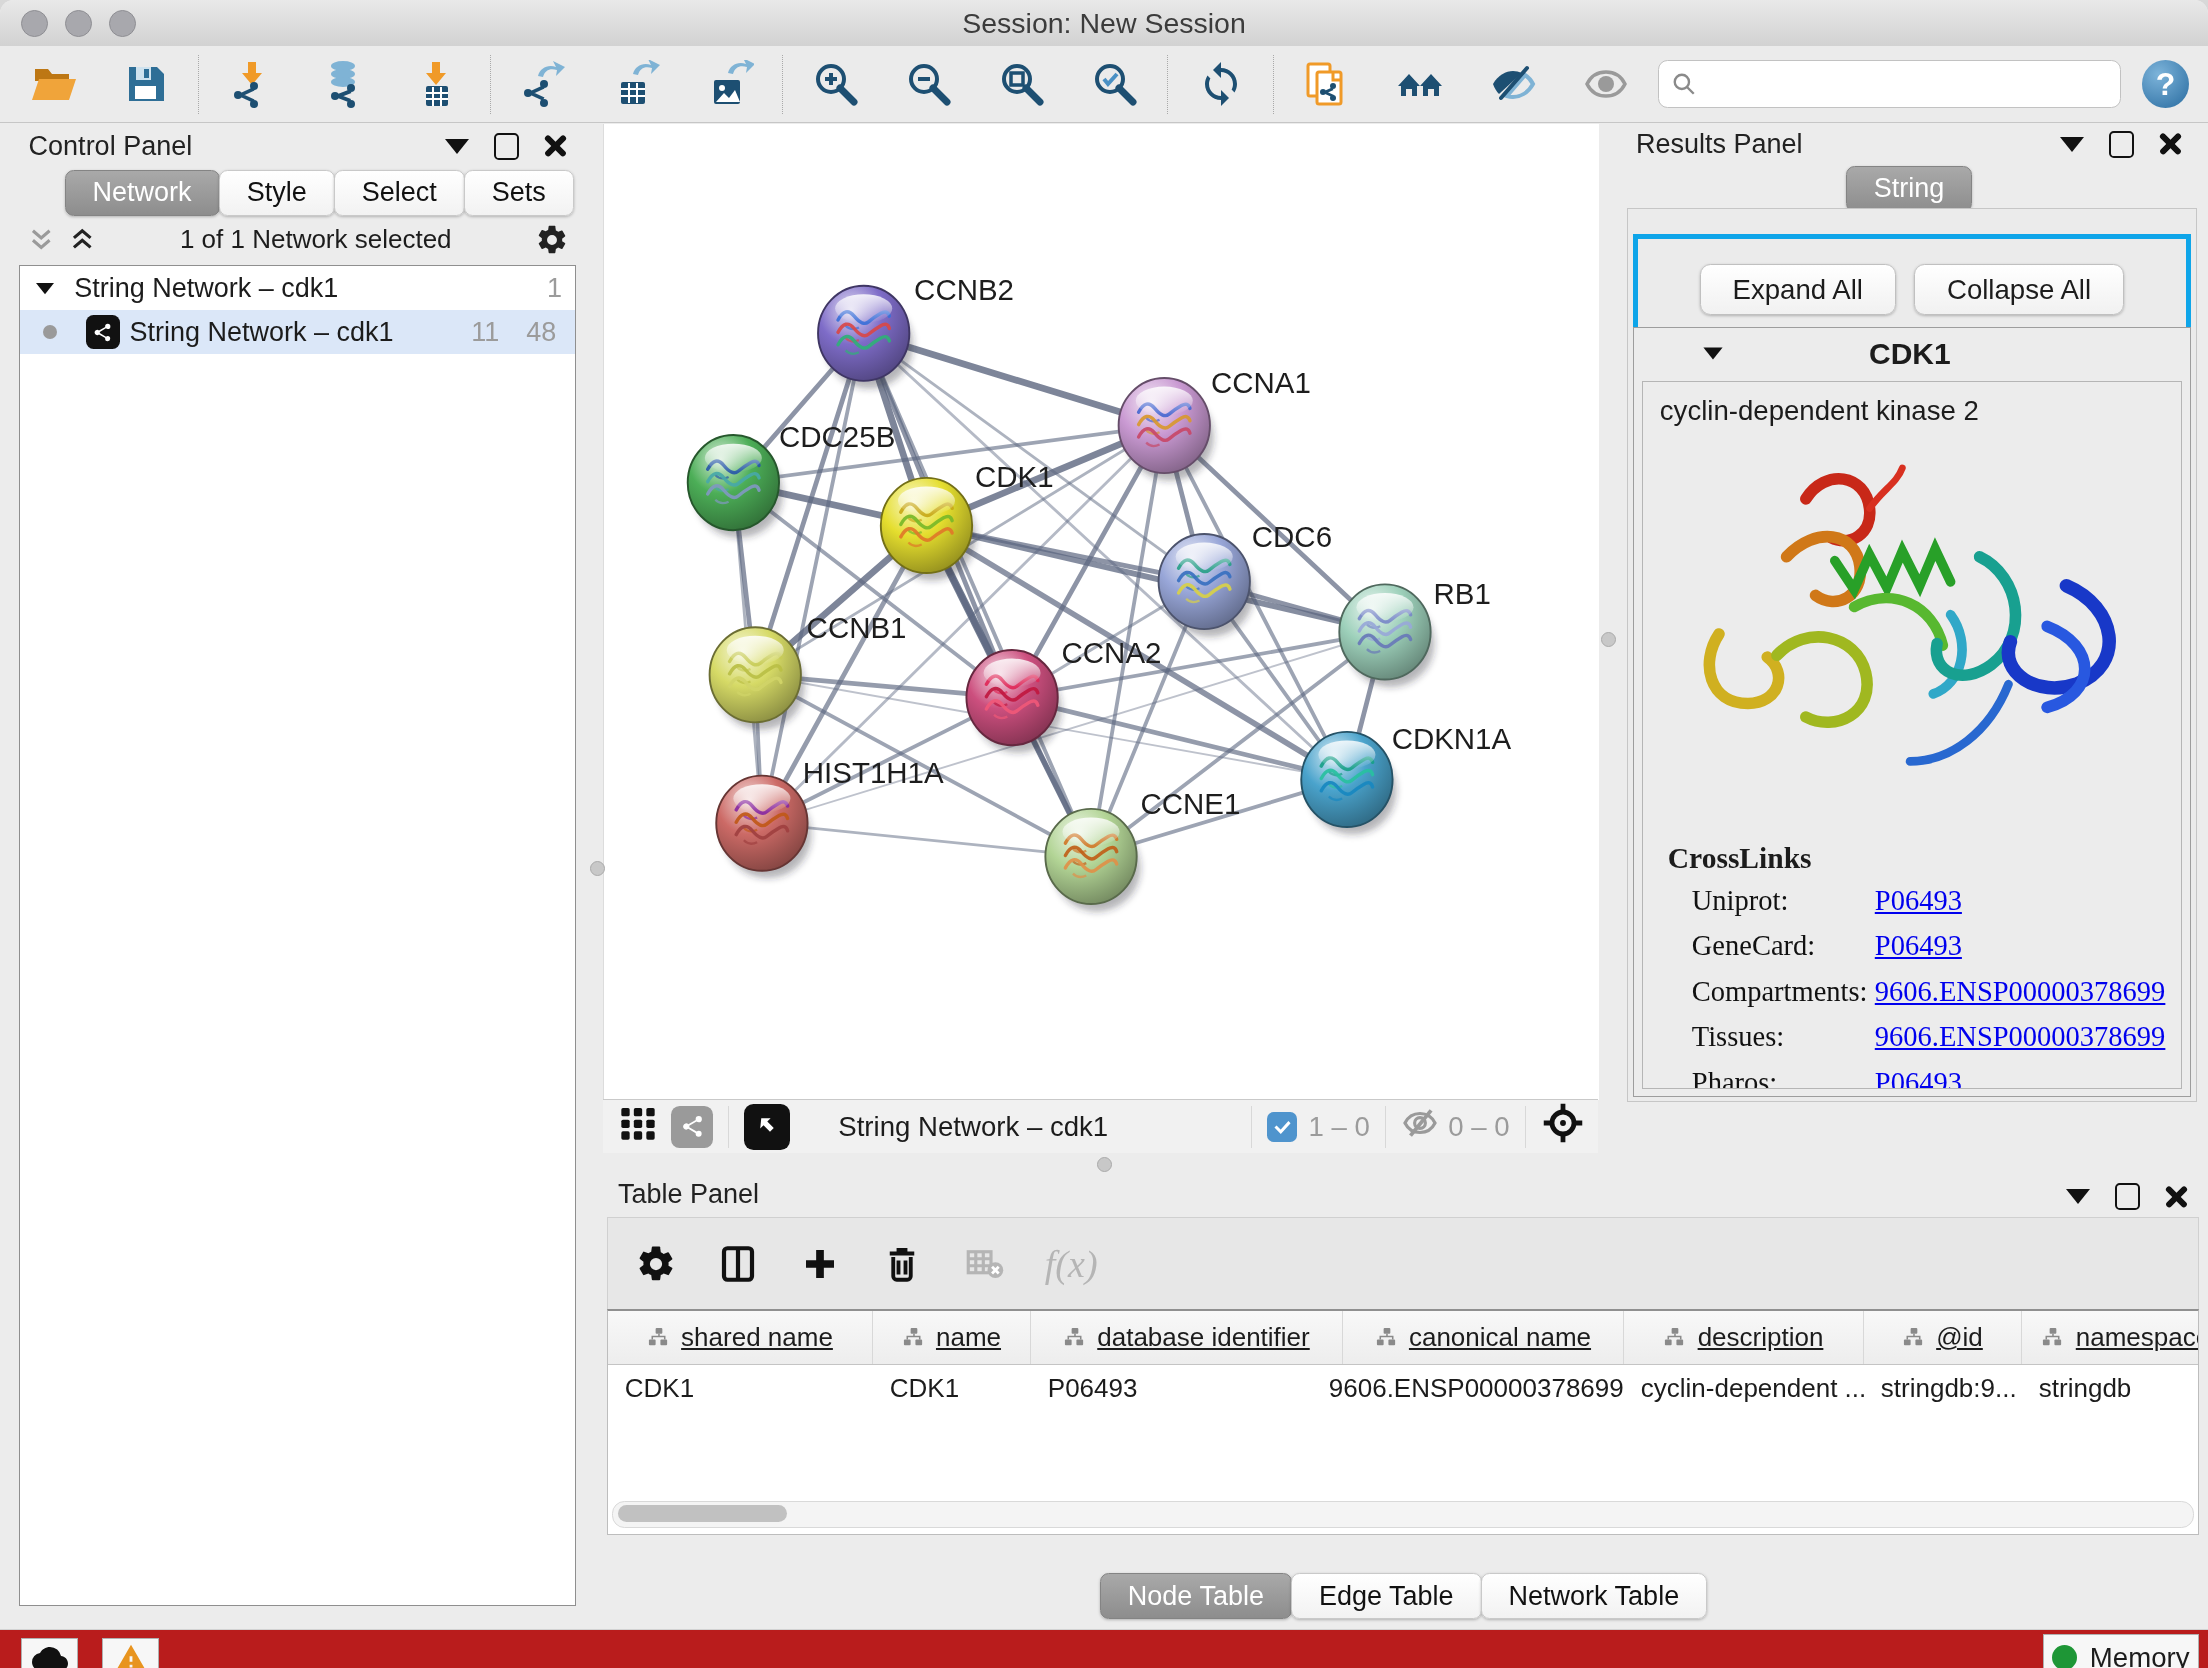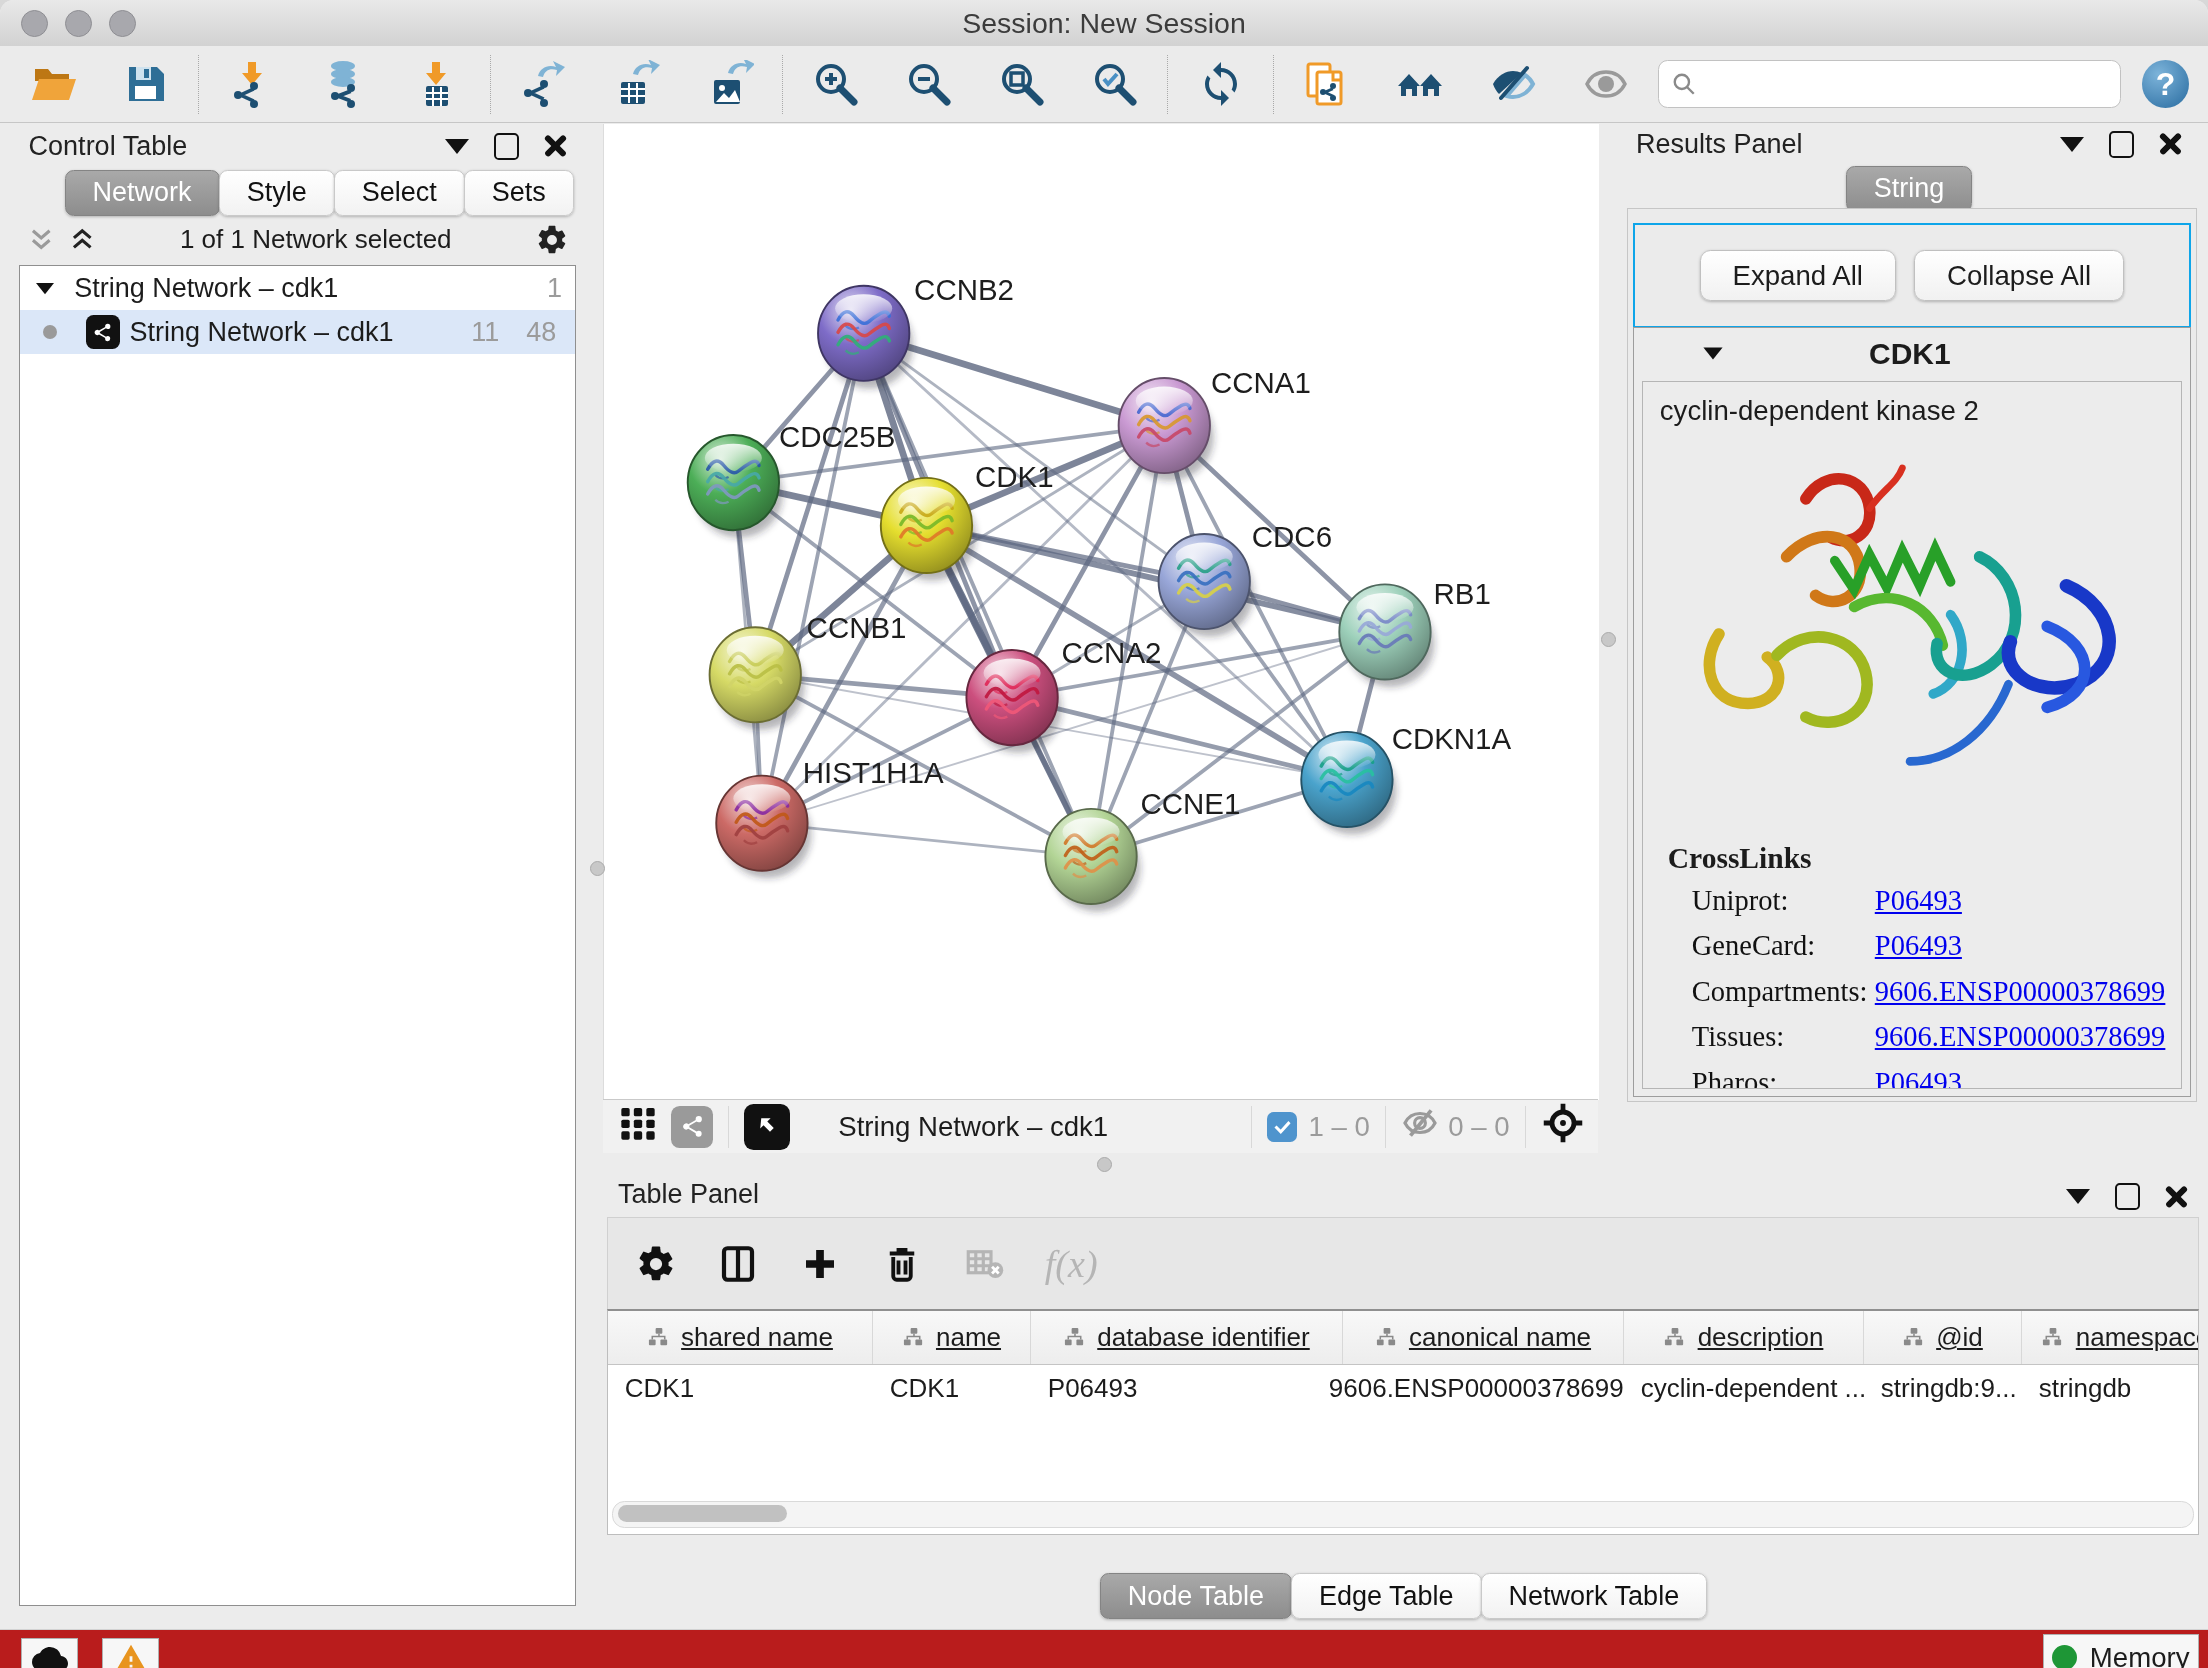--- a/index.html
+++ b/index.html
@@ -56,21 +56,21 @@
     border-top:1.9px solid #c9c9c9;display:flex;align-items:center;font-size:27.6px;}
   .ns-sep{width:0;height:42px;border-left:1.9px solid #d8d8d8;margin:0 15px;}
   .grab-dot{position:absolute;width:13.3px;height:13.3px;border-radius:50%;background:#c8c8c8;border:1px solid #aaa;}
   .checkbox{width:30px;height:30px;border-radius:6.7px;background:#4f94cd;display:flex;align-items:center;justify-content:center;margin-right:11.4px;}
   .graycnt{color:#9b9b9b;}
   
   .results-panel{position:absolute;left:1617px;top:124px;width:584px;height:978px;}
   .results-panel .phead{padding:0 19px;height:40px;}
   .rp-tabwrap{display:flex;justify-content:center;margin-top:1.9px;}
   .rp-outer{position:absolute;left:9.5px;right:3.8px;top:84px;bottom:0;border:1px solid #c6c6c6;background:#ebebeb;}
-  .rp-btnbox{position:absolute;left:5.7px;right:5.7px;top:14px;height:101px;border:2px solid #0ea5e9;
+  .rp-btnbox{position:absolute;left:5.7px;right:5.7px;top:25px;height:101px;border:5px solid #0ea5e9;
     display:flex;align-items:center;justify-content:center;gap:18px;}
   .rbtn{height:49px;padding:0 32px;background:linear-gradient(#fff,#f1f1f1);border:1px solid #c0c0c0;border-radius:10.5px;
     box-shadow:0 1px 2.9px rgba(0,0,0,.25);font-size:27.6px;display:flex;align-items:center;}
   .rp-entry{position:absolute;left:5.7px;right:5.7px;top:118px;bottom:3.8px;border:1px solid #9d9d9d;background:#ececec;}
   .rp-ehead{height:51px;display:flex;align-items:center;}
   .rp-ehead .tri-down{margin-left:67px;}
   .rp-ehead .ename{flex:1;text-align:center;font-size:30px;font-weight:bold;margin-right:95px;}
   .rp-content{position:absolute;left:7.6px;right:7.6px;top:53px;bottom:7.6px;border:1px solid #b5b5b5;background:#ececec;overflow:hidden;}
   .rp-desc{font-size:27.6px;padding:13.3px 0 0 17px;}
   .ribbon-wrap{margin:13.3px auto 0 auto;width:514px;height:386px;}
@@ -284,21 +284,21 @@
           <circle cx="10" cy="10" r="6" fill="none" stroke="#8a8a8a" stroke-width="2"></circle>
           <path d="M14.5 14.5L20 20" stroke="#8a8a8a" stroke-width="2"></path>
         </svg>
       <input type="text" value="" placeholder="" style="">
     </div>
     <div class="helpbtn">?</div>
   </div>
 
   <section class="control-panel">
     <div class="phead">
-      <span>Control Table</span>
+      <span>Control Panel</span>
       <span class="picons">
         <span class="tri-down"></span>
         <span class="float-ic"></span>
         <span class="close-ic"></span>
       </span>
     </div>
     <div class="cp-tabs">
       <div class="tab sel">
           <span>Network</span>
         </div>

